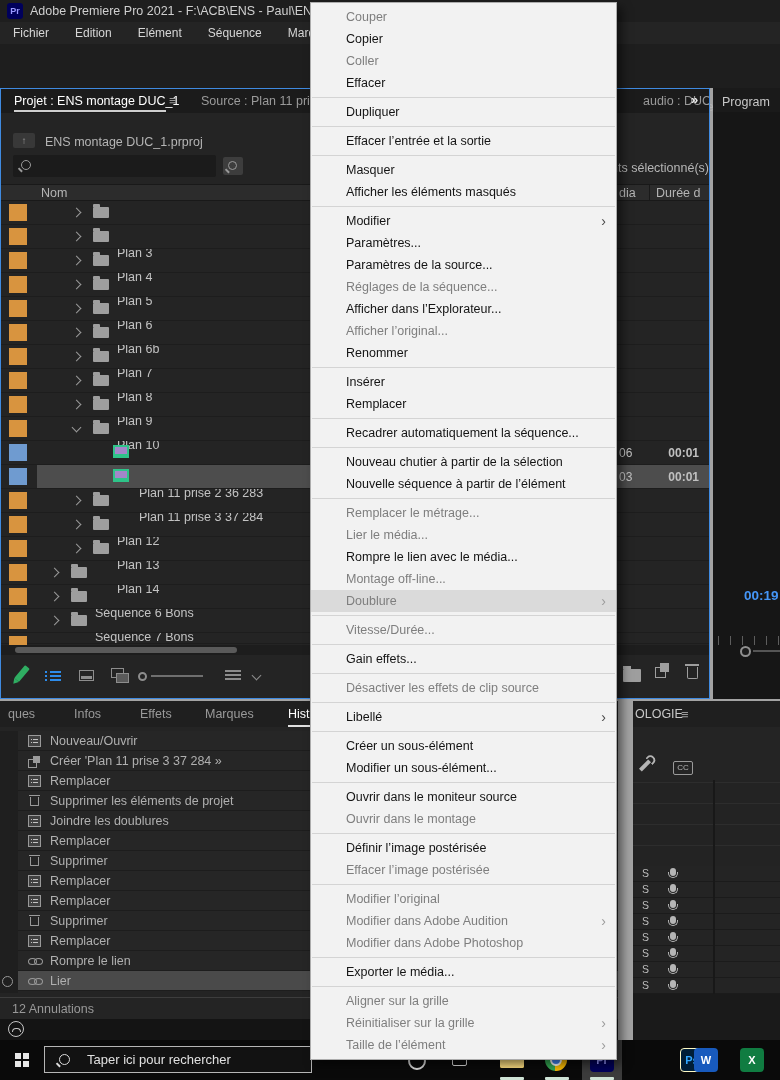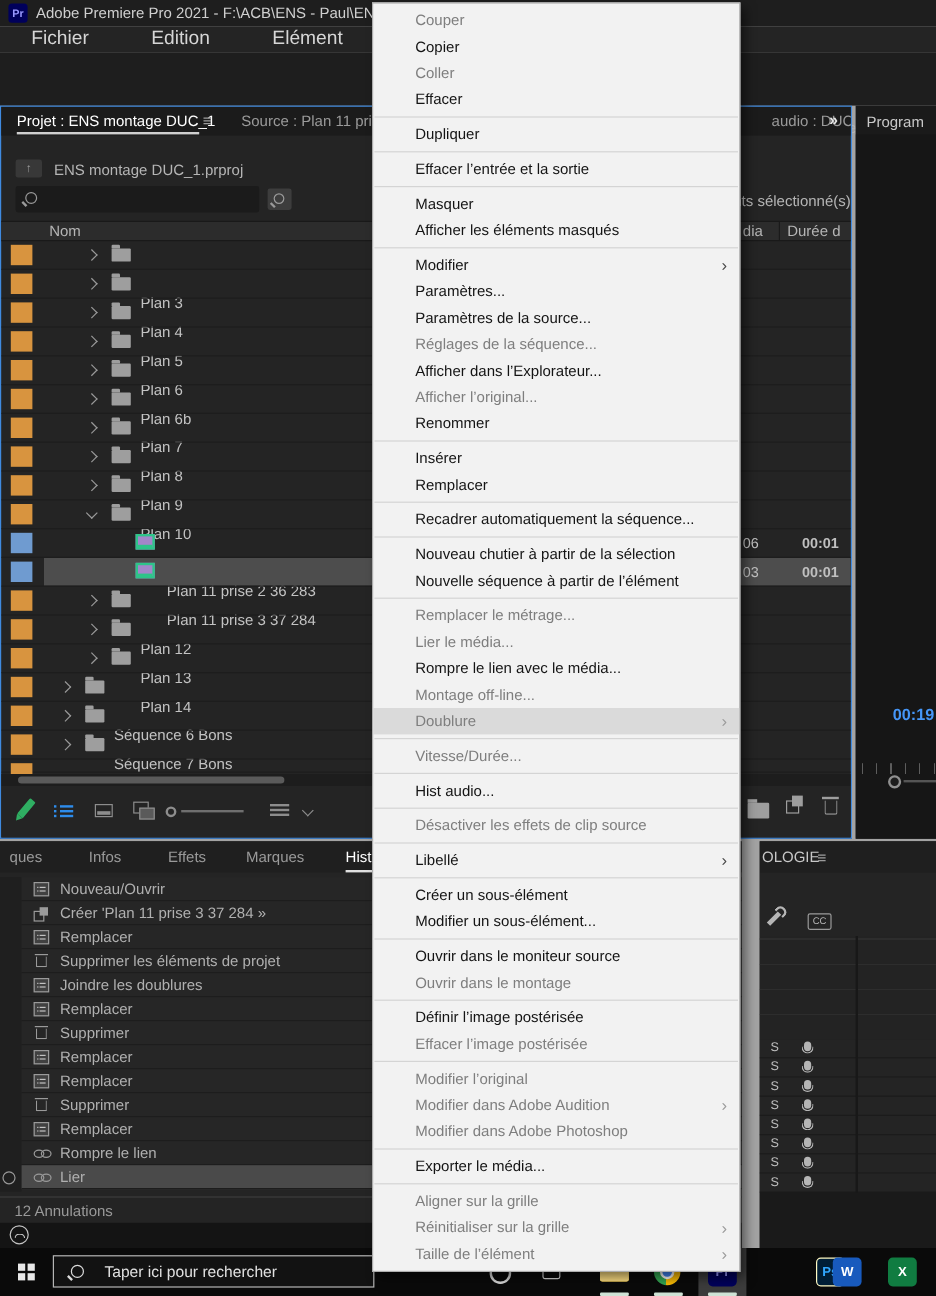--- a/index.html
+++ b/index.html
@@ -6,21 +6,21 @@
   .screen{position:relative;width:780px;height:1080px;overflow:hidden;background:#a3a3a3;
     font-family:"Liberation Sans",sans-serif;-webkit-font-smoothing:antialiased;}
   .abs{position:absolute;}
 
   
   .titlebar{left:0;top:0;width:780px;height:22px;background:#1e1e1e;}
   .pr-logo{left:7px;top:3px;width:16px;height:16px;background:#00005b;border-radius:3px;
     color:#9999ff;font-size:9px;font-weight:bold;text-align:center;line-height:16px;}
   .title-text{left:30px;top:4px;font-size:12.5px;color:#cfcfcf;white-space:nowrap;}
   .menubar{left:0;top:22px;width:780px;height:22px;background:#242424;display:flex;align-items:center;}
-  .menubar span{padding:0 26px;font-size:16px;color:#d6d6d6;}
+  .menubar span{padding:0 13px;font-size:12px;color:#d6d6d6;}
   .toolbar{left:0;top:44px;width:780px;height:44px;background:#1e1e1e;}
   .dragdots{left:3px;top:50px;width:4px;height:36px;
     background:repeating-linear-gradient(0deg,#4f4f4f 0 2px,transparent 2px 5px);}
   .home{left:19px;top:60px;width:18px;height:10px;background:#9e9e9e;}
   .home::before{content:"";position:absolute;top:-9px;left:-2px;border-left:11px solid transparent;
     border-right:11px solid transparent;border-bottom:9px solid #9e9e9e;}
   .home::after{content:"";position:absolute;left:6px;top:3px;width:5px;height:7px;background:#1e1e1e;}
   .ws-tab{top:56px;font-size:12.5px;color:#b5b5b5;white-space:nowrap;}
   .ws-tab.w0{left:645px;} .ws-tab.w1{left:744px;color:#3b9af5;}
 
@@ -799,21 +799,21 @@
         <span class="mlabel">Doublure</span>
         <span class="marrow show">›</span>
       </div>
 
       <div class="mitem disabled has-sep">
         <span class="mlabel">Vitesse/Durée...</span>
         
       </div>
 
       <div class="mitem has-sep">
-        <span class="mlabel">Hist audio...</span>
+        <span class="mlabel">Gain effets...</span>
         
       </div>
 
       <div class="mitem disabled has-sep">
         <span class="mlabel">Désactiver les effets de clip source</span>
         
       </div>
 
       <div class="mitem has-sep">
         <span class="mlabel">Libellé</span>

